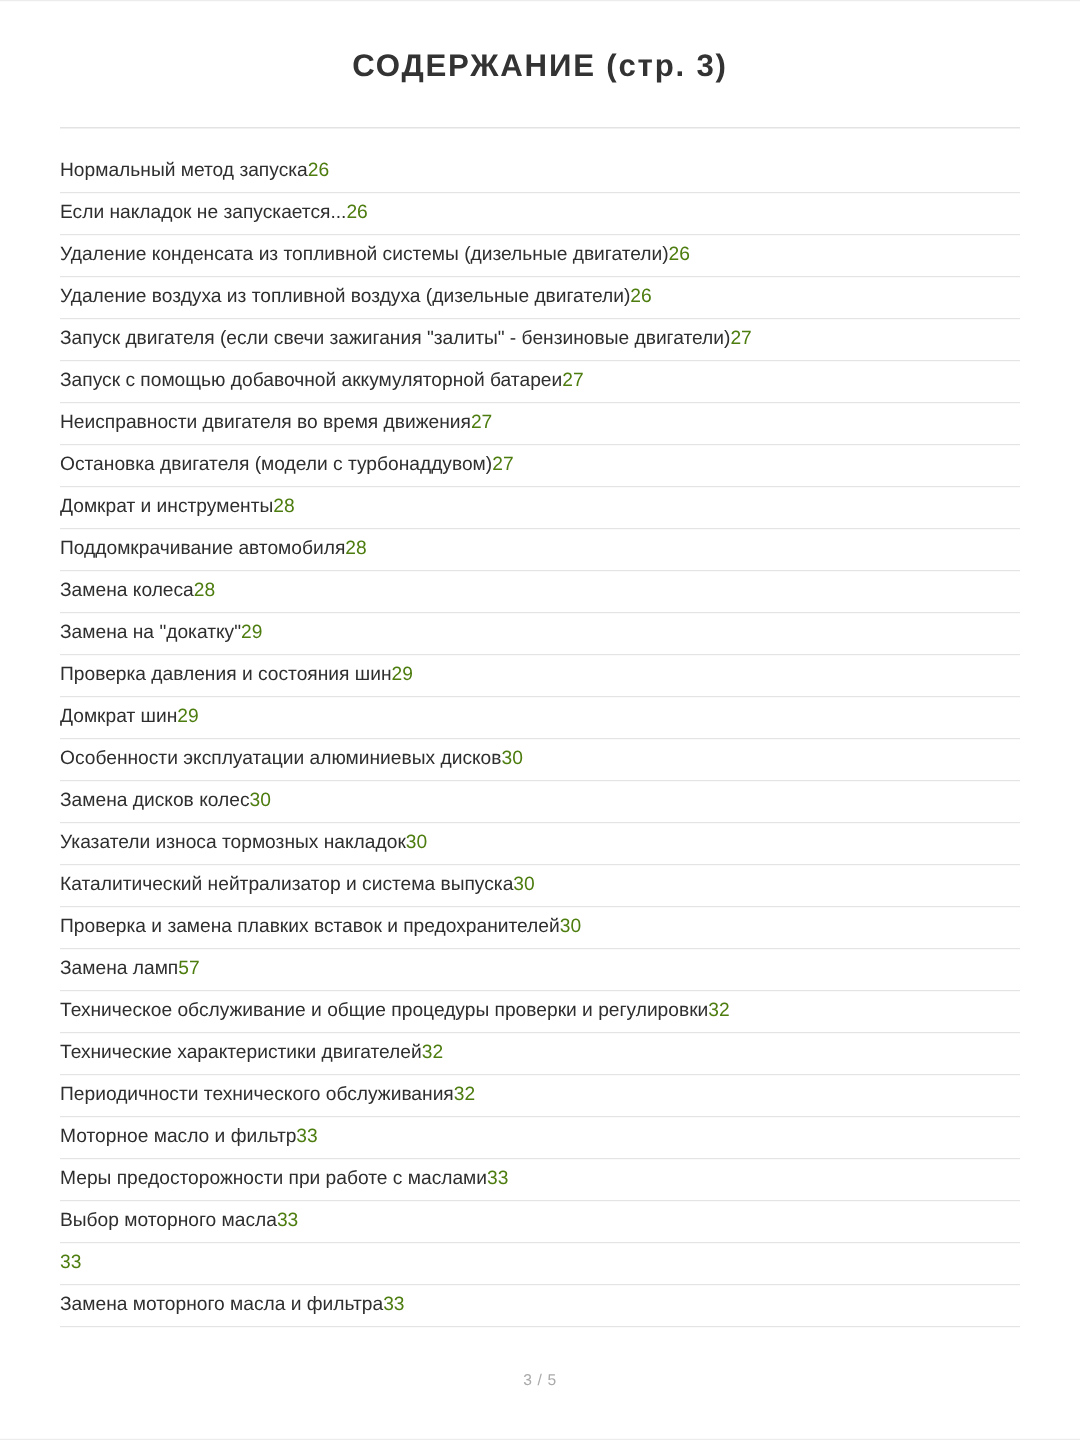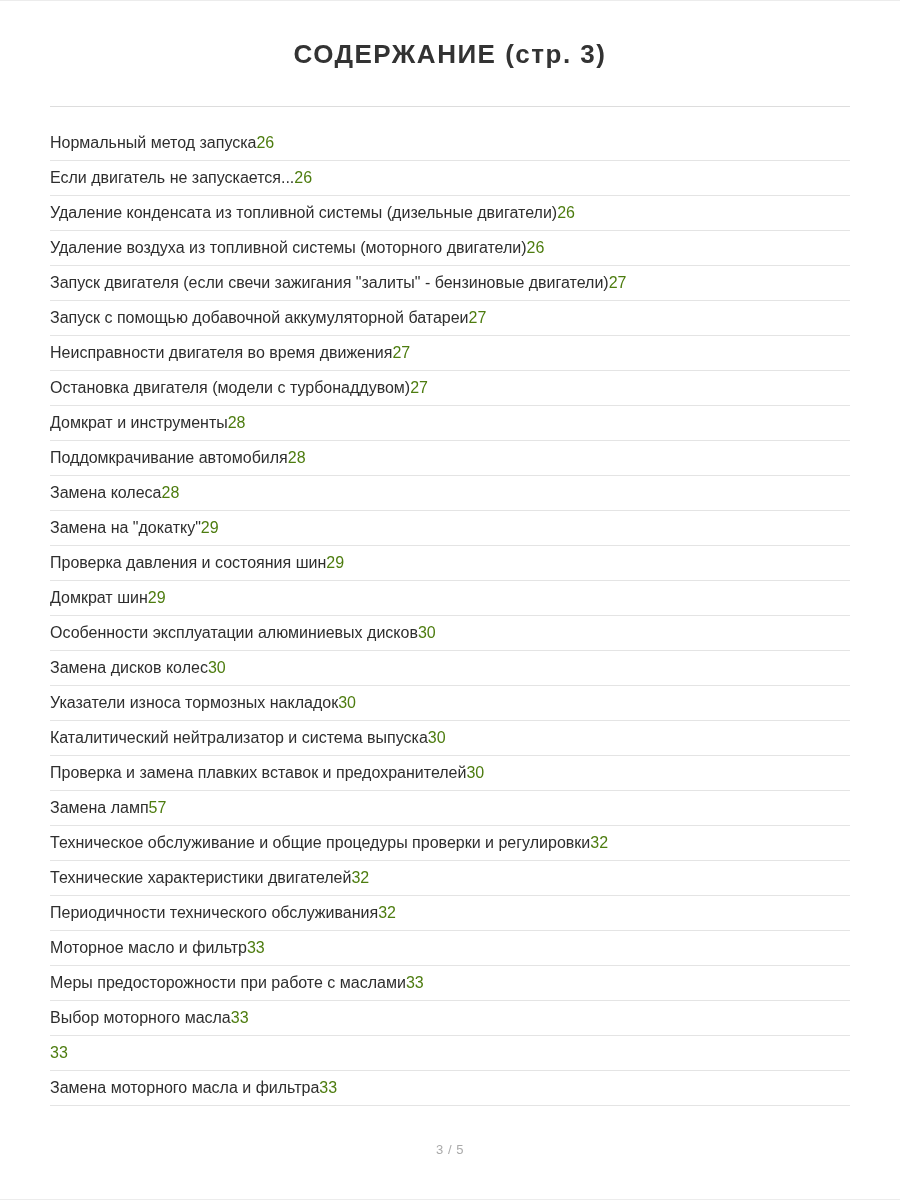--- a/index.html
+++ b/index.html
@@ -70,31 +70,31 @@
 
   <div class="title-divider"></div>
 
   <div class="toc-list">
   <div class="toc-row">
     <span class="toc-entry-label">Нормальный метод запуска</span>
     <span class="toc-entry-page">26</span>
   </div>
 
   <div class="toc-row">
-    <span class="toc-entry-label">Если двигатель не запускается...</span>
+    <span class="toc-entry-label">Если накладок не запускается...</span>
     <span class="toc-entry-page">26</span>
   </div>
 
   <div class="toc-row">
     <span class="toc-entry-label">Удаление конденсата из топливной системы (дизельные двигатели)</span>
     <span class="toc-entry-page">26</span>
   </div>
 
   <div class="toc-row">
-    <span class="toc-entry-label">Удаление воздуха из топливной системы (моторного двигатели)</span>
+    <span class="toc-entry-label">Удаление воздуха из топливной воздуха (дизельные двигатели)</span>
     <span class="toc-entry-page">26</span>
   </div>
 
   <div class="toc-row">
     <span class="toc-entry-label">Запуск двигателя (если свечи зажигания "залиты" - бензиновые двигатели)</span>
     <span class="toc-entry-page">27</span>
   </div>
 
   <div class="toc-row">
     <span class="toc-entry-label">Запуск с помощью добавочной аккумуляторной батареи</span>

